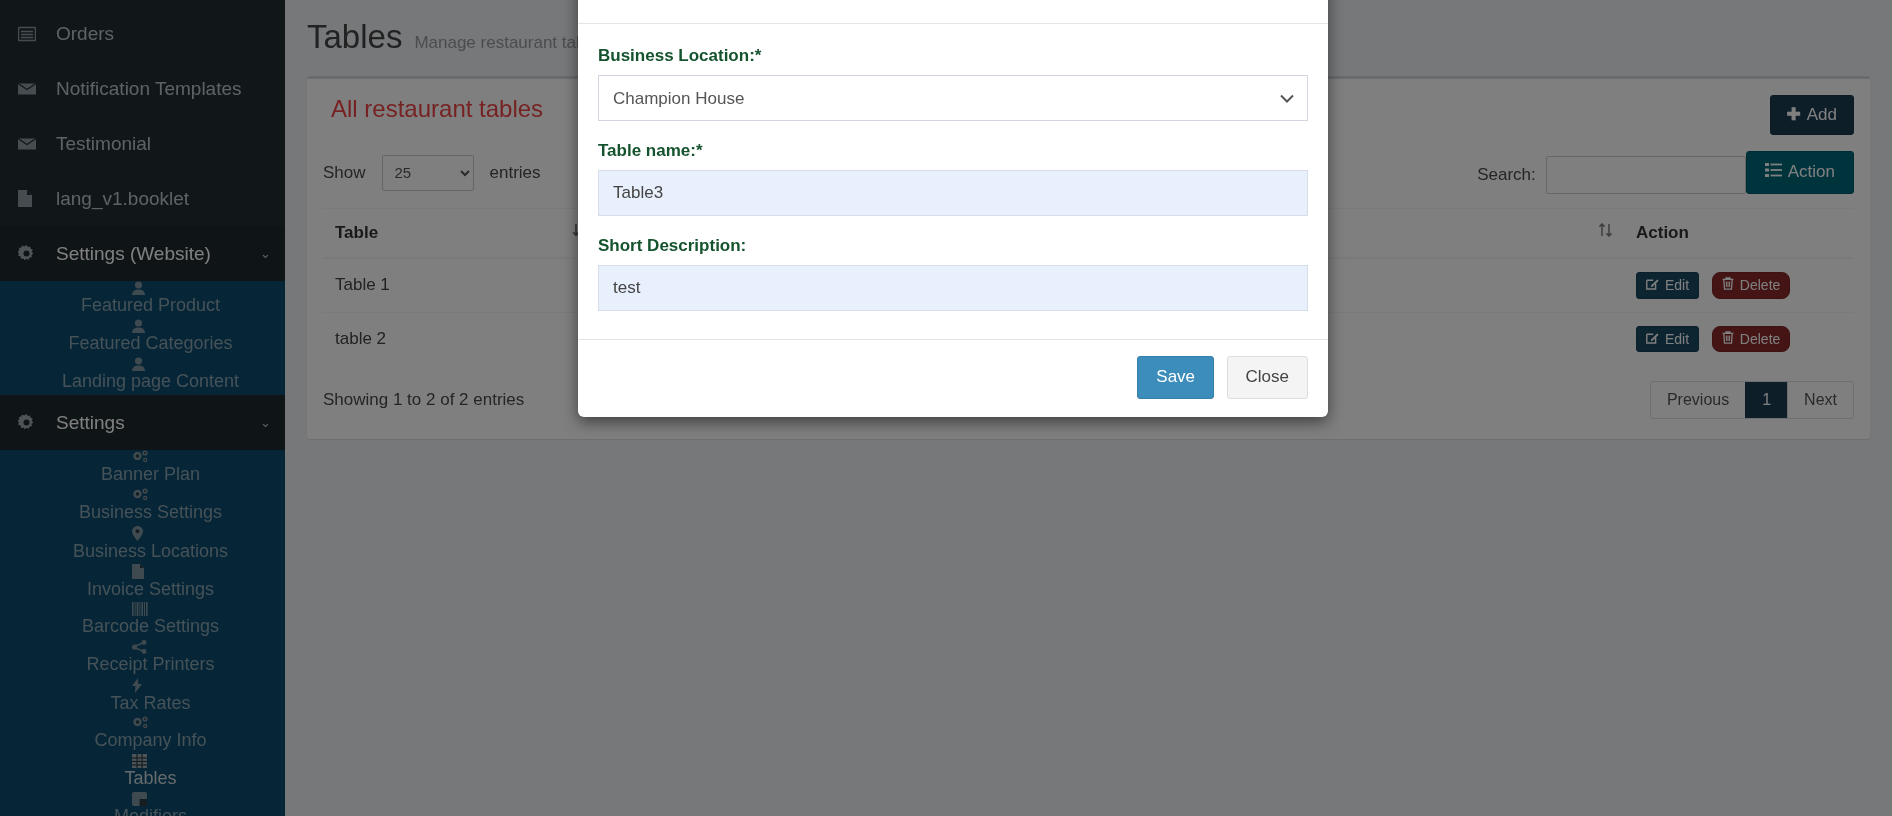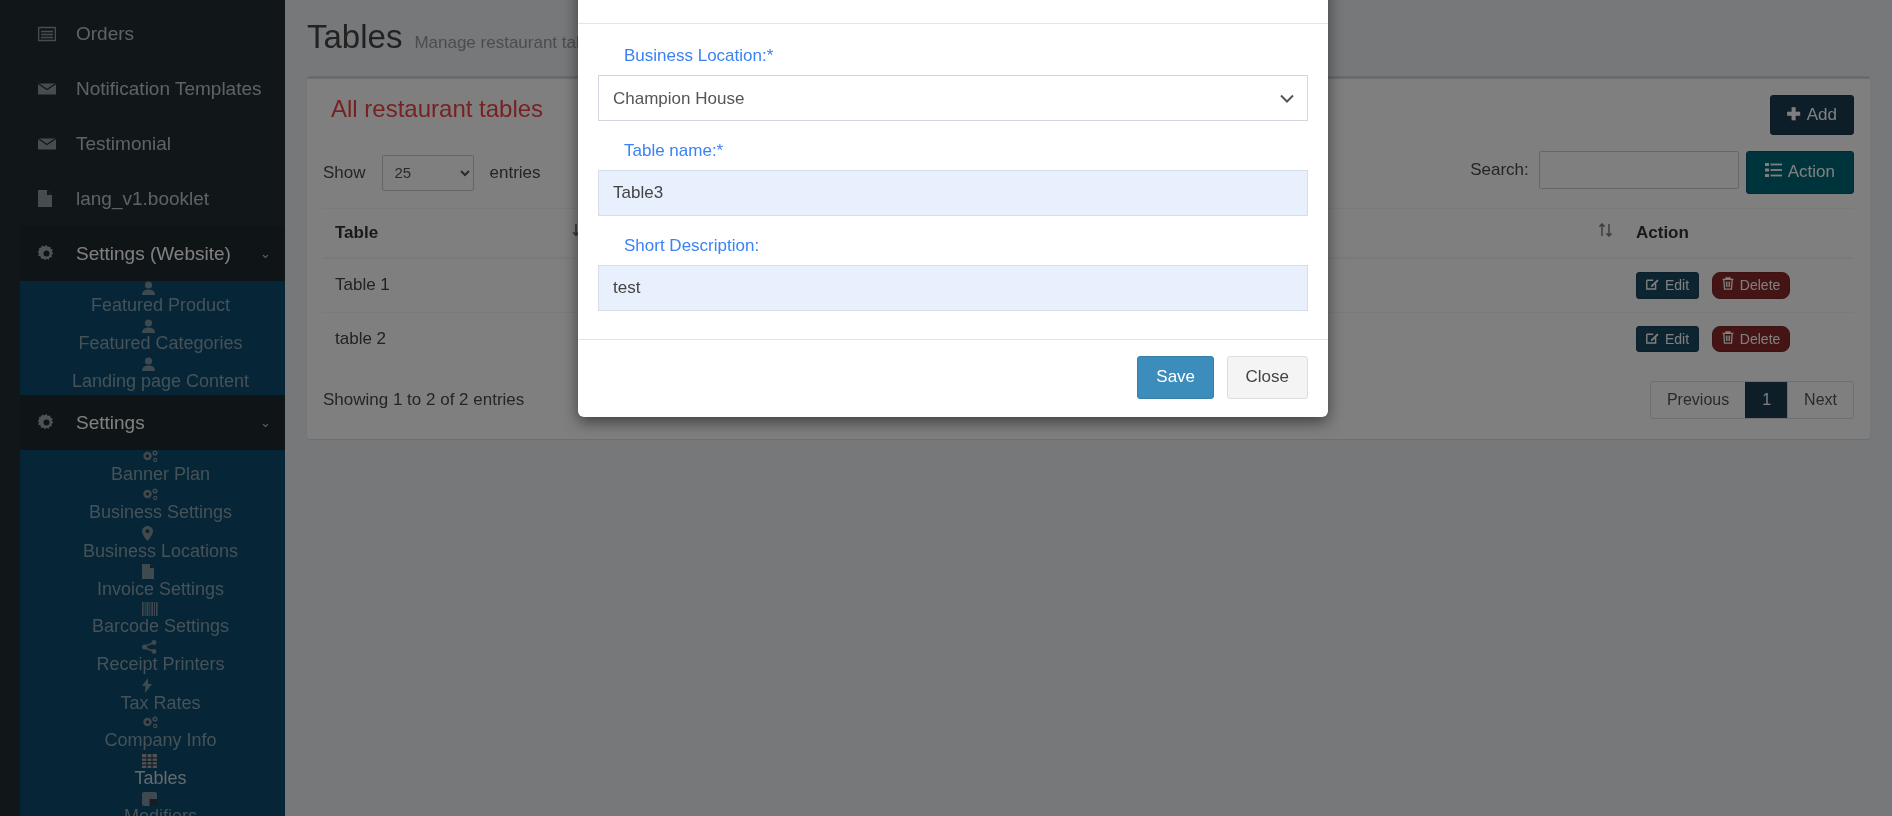--- a/index.html
+++ b/index.html
@@ -29,21 +29,20 @@
   .nav-item {
     display: flex;
     align-items: center;
     height: 55px;
     padding: 0 14px 0 18px;
     color: #b8c7ce;
     font-size: 19px;
     position: relative;
     cursor: pointer;
     white-space: nowrap;
-    margin-left: 20px;
   }
   .nav-item.child {
     height: 38px;
     font-size: 18px;
     padding-left: 30px;
     background: #0c4a6e;
     color: #8aa4af;
     flex-direction: column;
   }
   .nav-item.open {
@@ -157,22 +156,22 @@
     padding: 6px 8px;
     border: 1px solid #ccc;
     border-radius: 2px;
     background: #fff;
     color: #555;
     height: 36px;
     width: 92px;
   }
   .dt-right {
     display: flex;
-    align-items: flex-start;
-    gap: 7px;
+    align-items: flex-end;
+    gap: 0;
   }
   .dt-filter {
     font-size: 17px;
     color: #4a4a4a;
     display: flex;
     align-items: center;
     gap: 10px;
   }
   .dt-filter input {
     font-family: "Liberation Sans", sans-serif;
@@ -268,24 +267,23 @@
     font-size: 22px;
     color: #333;
     font-weight: 400;
     line-height: 1.2;
   }
   .modal-body { padding: 22px 20px 8px 20px; }
   .form-group { margin-bottom: 20px; }
   .form-group label {
     display: block;
     font-size: 17px;
-    font-weight: 400;
-    color: #3b82f6;
+    font-weight: 700;
+    color: #14532d;
     margin-bottom: 9px;
-    margin-left: 26px;
   }
   .form-control {
     display: block;
     width: 100%;
     height: 46px;
     padding: 8px 14px;
     font-size: 17px;
     font-family: "Liberation Sans", sans-serif;
     color: #555;
     background: #fff;

